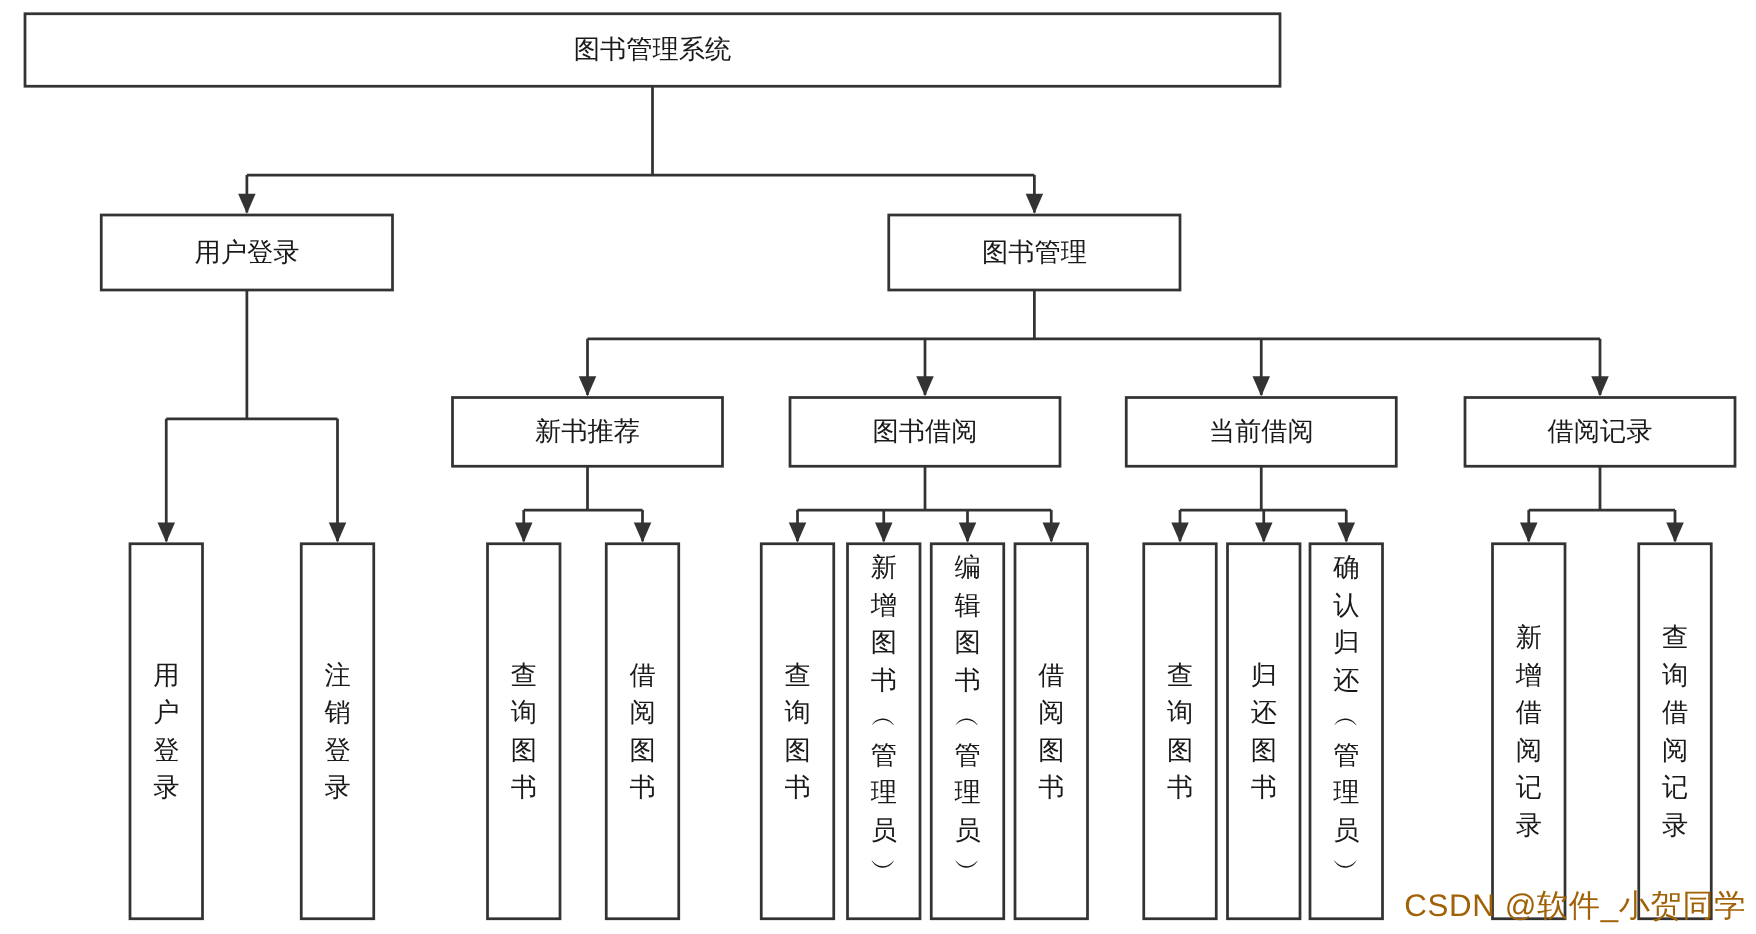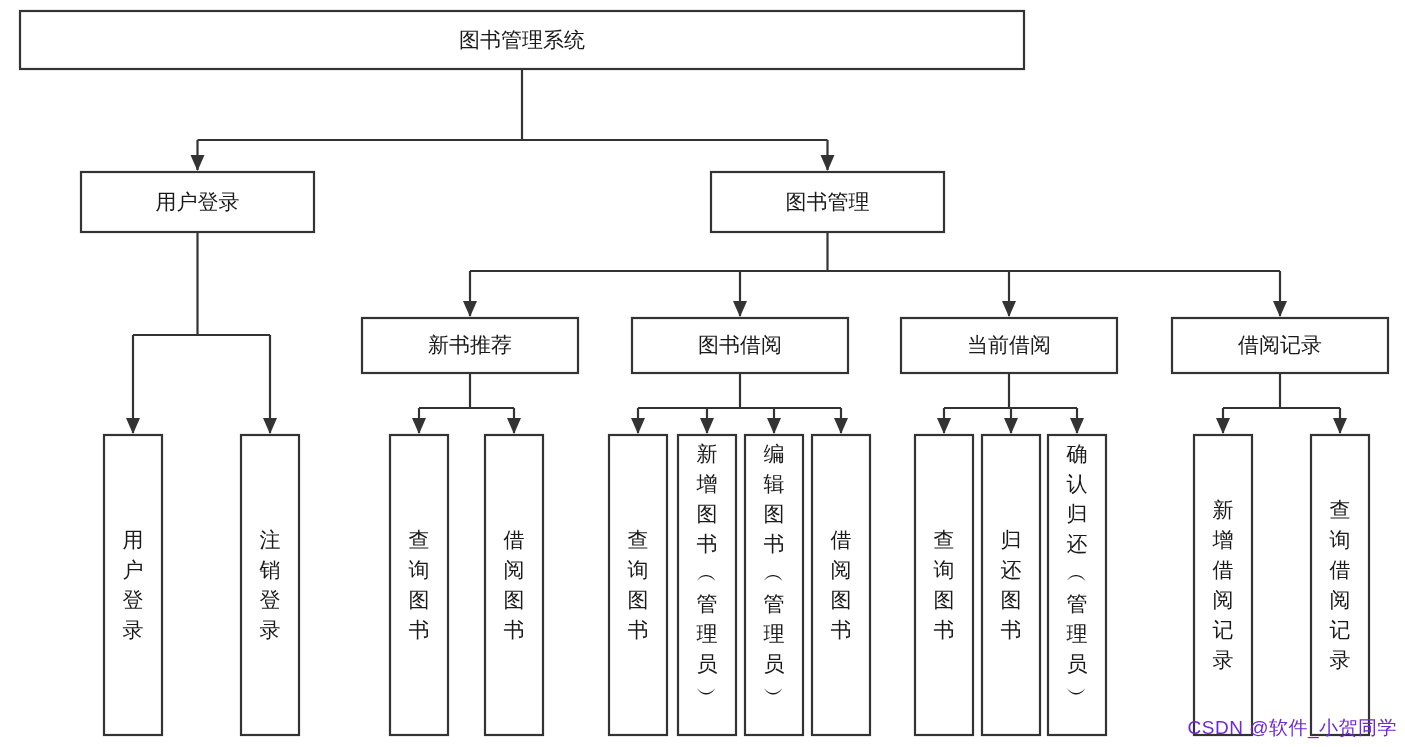--- a/index.html
+++ b/index.html
@@ -54,22 +54,22 @@
     font-family: "Liberation Sans", "DejaVu Sans", sans-serif;
     font-size: 21px;
     fill: #1a1a1a;
     text-anchor: middle;
   }
   .watermark-text {
     position: absolute;
     right: 8px;
     bottom: 6px;
     font-family: "Liberation Sans", "DejaVu Sans", sans-serif;
-    font-size: 19px;
-    color: #6d28d9;
+    font-size: 25px;
+    color: #a16207;
     white-space: nowrap;
     letter-spacing: 0.5px;
     user-select: none;
   }
 </style>
 </head>
 <body>
 
 <div id="diagram-root">
   <svg class="diagram-canvas" id="diagram-canvas" viewBox="0 0 1405 747" xmlns="http://www.w3.org/2000/svg">

